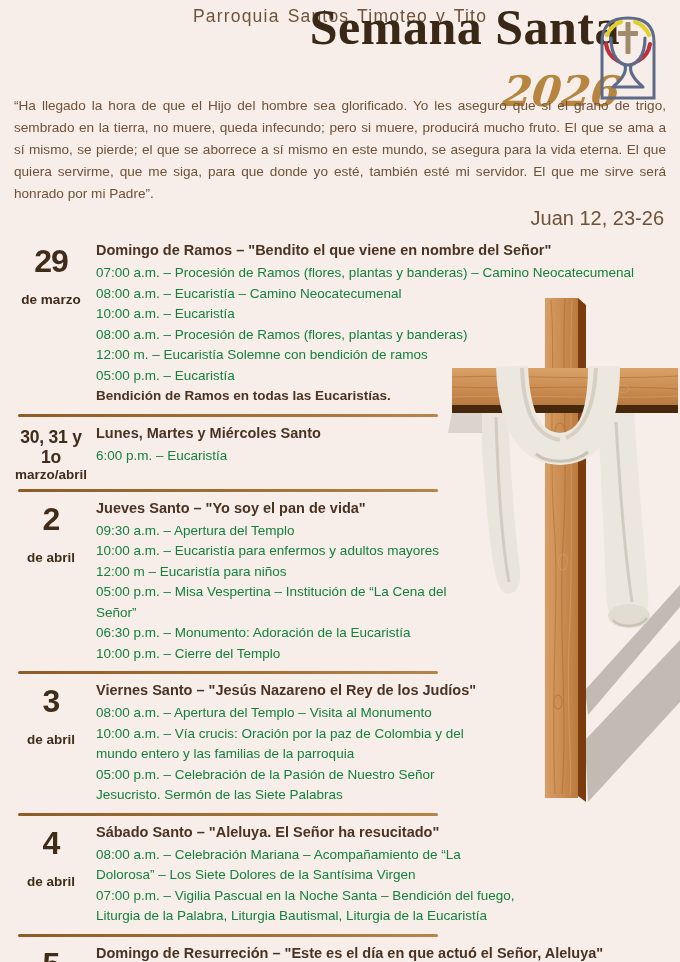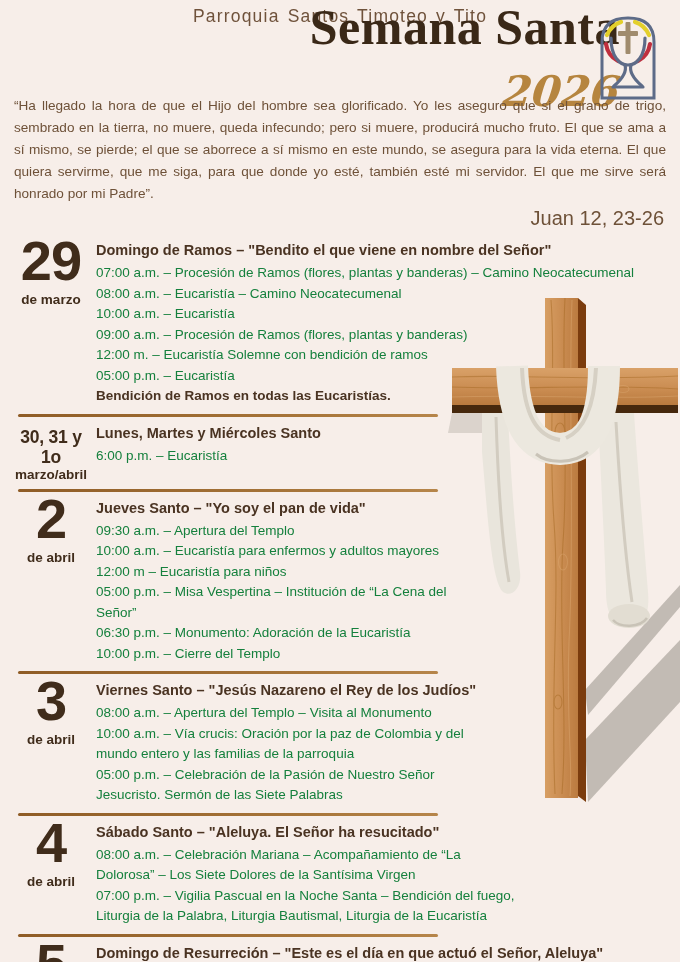--- a/index.html
+++ b/index.html
@@ -35,21 +35,21 @@
   }
   .quote-ref {
     position:relative; z-index:2; text-align:right; margin:2px 16px 0 0;
     font-size:20px; color:#6e5138;
   }
   
   .schedule { position:relative; z-index:2; margin-top:6px; }
   .row { display:flex; align-items:flex-start; padding:4px 0 5px 8px; }
   .datecol { width:86px; flex-shrink:0; text-align:center; padding-top:1px; }
   .daynum {
-    font-size:56px; font-weight:800; color:#402c1b; line-height:40px; letter-spacing:-1px;
+    font-size:32px; font-weight:800; color:#402c1b; line-height:40px; letter-spacing:-1px;
   }
   .daynum.small-day { font-size:17.5px; line-height:20px; letter-spacing:-0.2px; padding-top:3px; }
   .datelabel { font-size:13.5px; font-weight:700; color:#402c1b; margin-top:11px; }
   .datelabel.tight { margin-top:0; }
   .content { flex:1; padding-left:2px; }
   .btitle {
     font-size:14.5px; font-weight:700; color:#4a3322; line-height:21px; margin-bottom:2px;
   }
   .evt {
     font-size:13.5px; color:#15803d; line-height:20.5px; white-space:nowrap;
@@ -164,21 +164,21 @@
     <div class="row">
       <div class="datecol">
         <div class="daynum">29</div>
         <div class="datelabel">de marzo</div>
       </div>
       <div class="content">
         <div class="btitle">Domingo de Ramos – "Bendito el que viene en nombre del Señor"</div>
         <div class="evt">07:00 a.m. – Procesión de Ramos (flores, plantas y banderas) – Camino Neocatecumenal</div>
         <div class="evt">08:00 a.m. – Eucaristía – Camino Neocatecumenal</div>
         <div class="evt">10:00 a.m. – Eucaristía</div>
-        <div class="evt">09:00 a.m. – Procesión de Ramos (flores, plantas y banderas)</div>
+        <div class="evt">08:00 a.m. – Procesión de Ramos (flores, plantas y banderas)</div>
         <div class="evt">12:00 m. – Eucaristía Solemne con bendición de ramos</div>
         <div class="evt">05:00 p.m. – Eucaristía</div>
         <div class="evt note">Bendición de Ramos en todas las Eucaristías.</div>
       </div>
     </div>
     <div class="divider"></div>
 
     <div class="row">
       <div class="datecol">
         <div class="daynum small-day">30, 31 y 1o</div>

